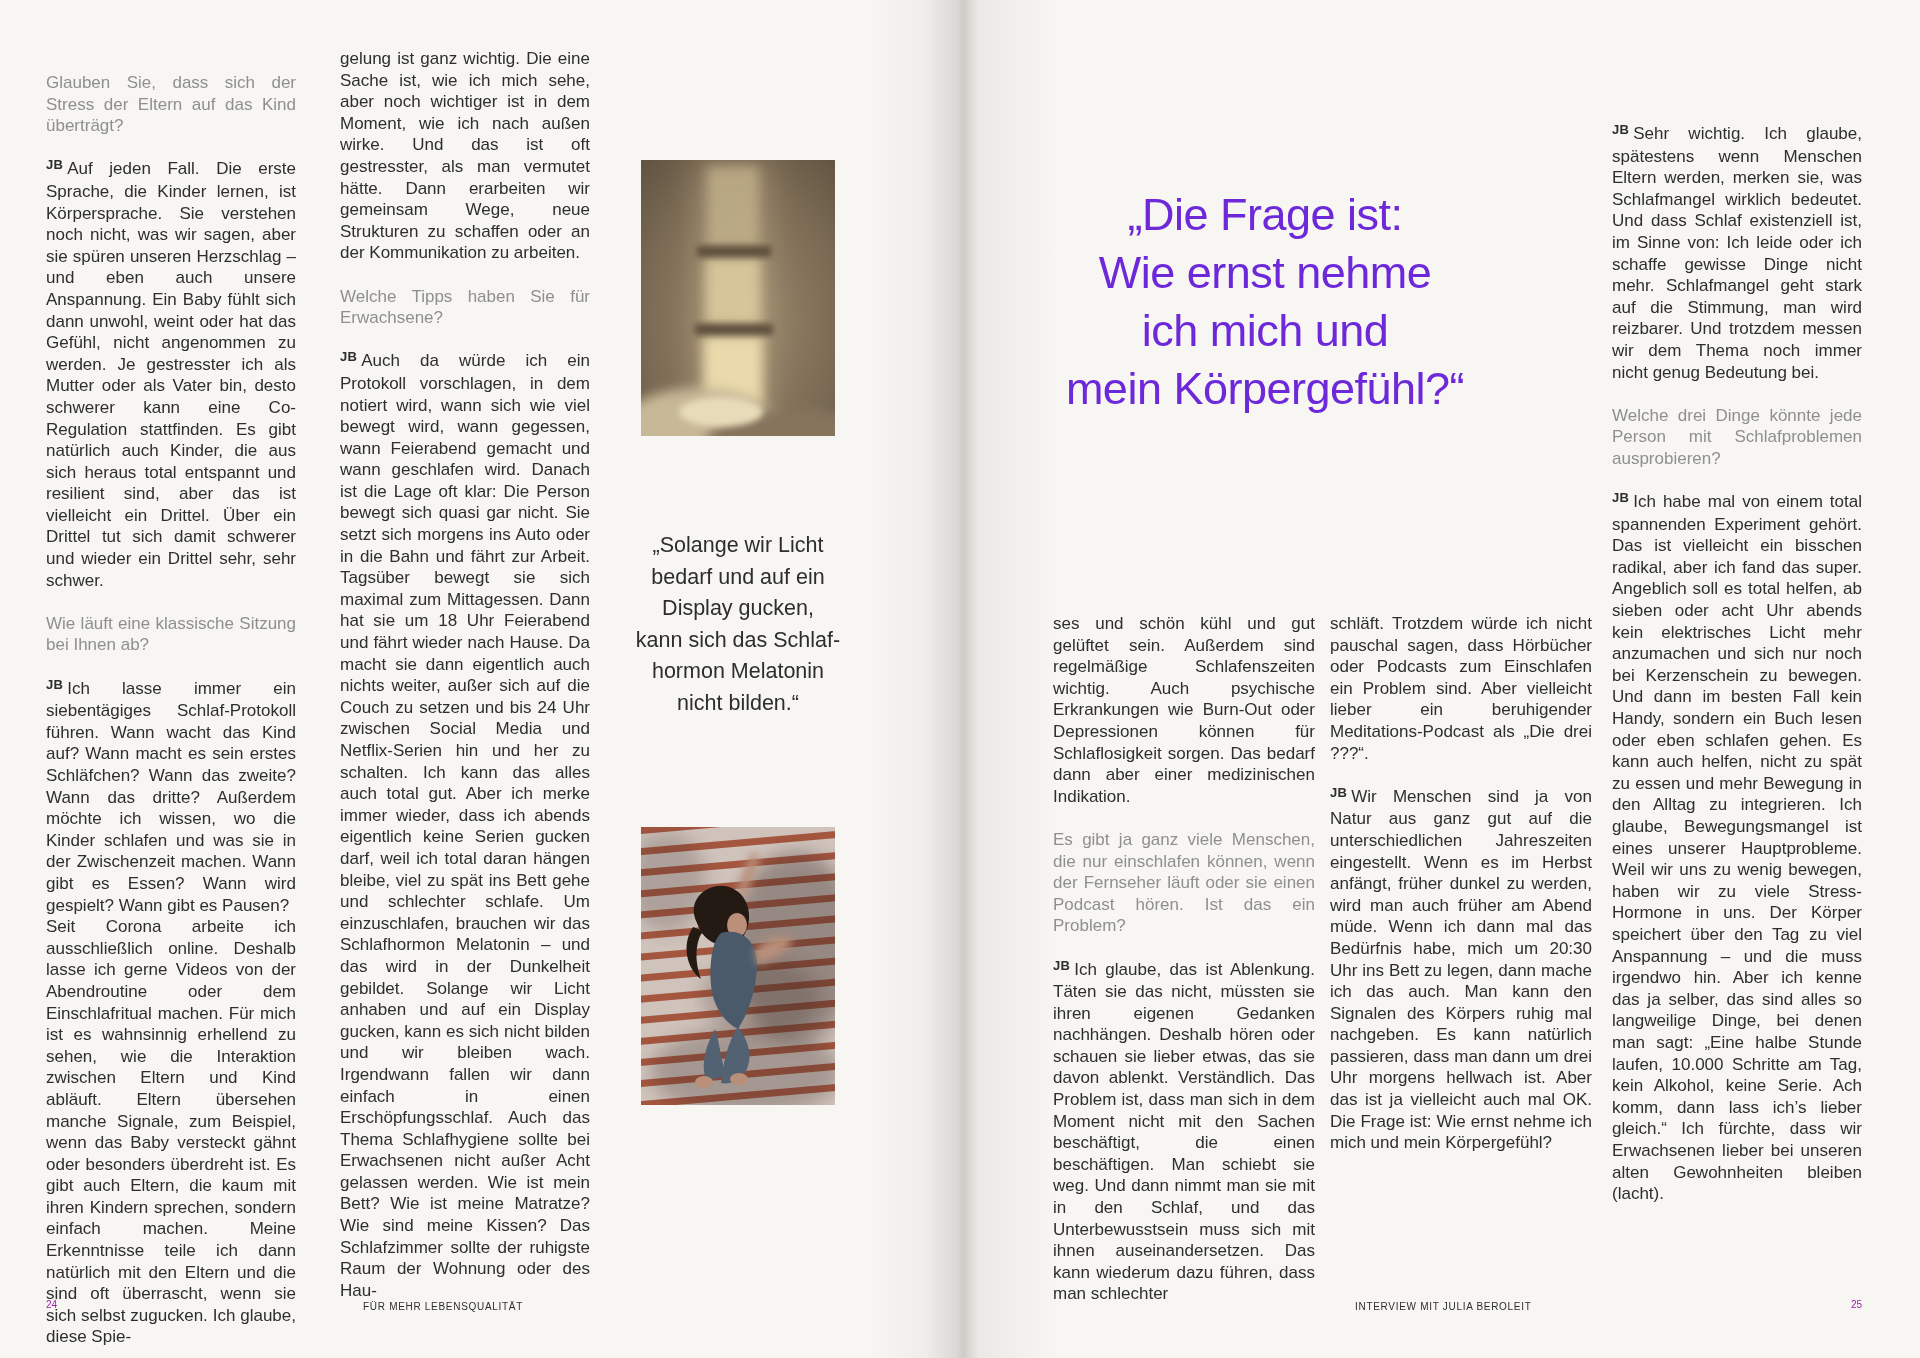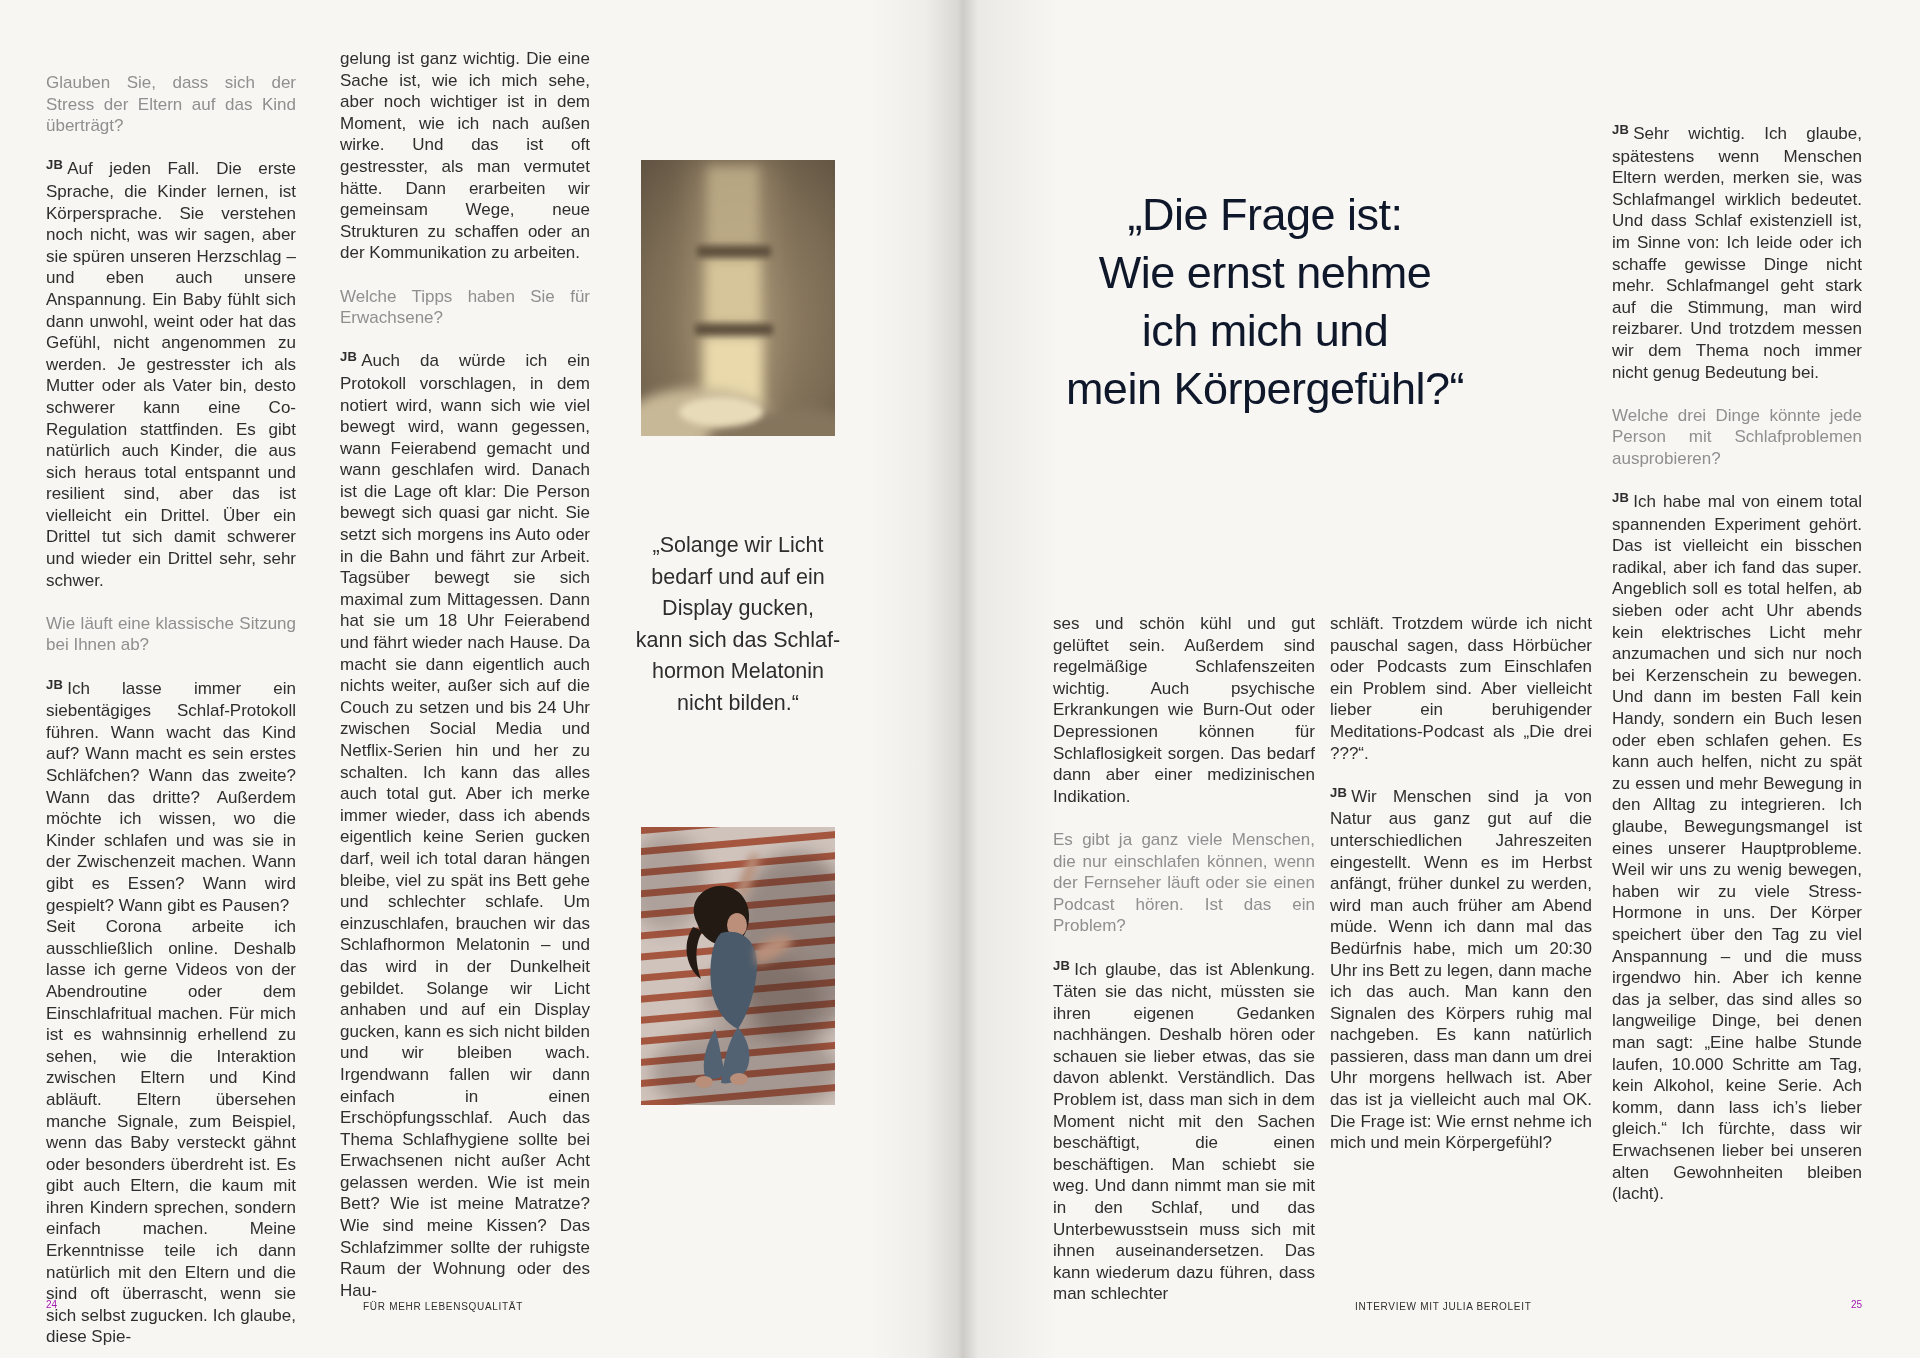--- a/index.html
+++ b/index.html
@@ -42,21 +42,21 @@
   #photo2{left:641px;top:827px;width:194px;height:278px;}
 
   #pull-quote{
     position:absolute;left:603px;top:530px;width:270px;
     text-align:center;font-size:21.5px;line-height:31.5px;
     color:#2d2d2d;white-space:pre-line;
   }
   #headline{
     position:absolute;left:1000px;top:186px;width:530px;
     text-align:center;font-size:45px;line-height:58px;
-    letter-spacing:-0.5px;color:#0f172a;white-space:pre-line;
+    letter-spacing:-0.5px;color:#6d28d9;white-space:pre-line;
   }
   .footer-num{position:absolute;top:1299px;font-size:10px;color:#a21caf;}
   #page-num-left{left:46px;}
   #page-num-right{left:1812px;width:50px;text-align:right;}
   .footer-label{
     position:absolute;top:1301px;font-size:10px;letter-spacing:.7px;color:#2d2d2d;
   }
   #footer-left-label{left:363px;}
   #footer-right-label{left:1355px;}
 </style>

